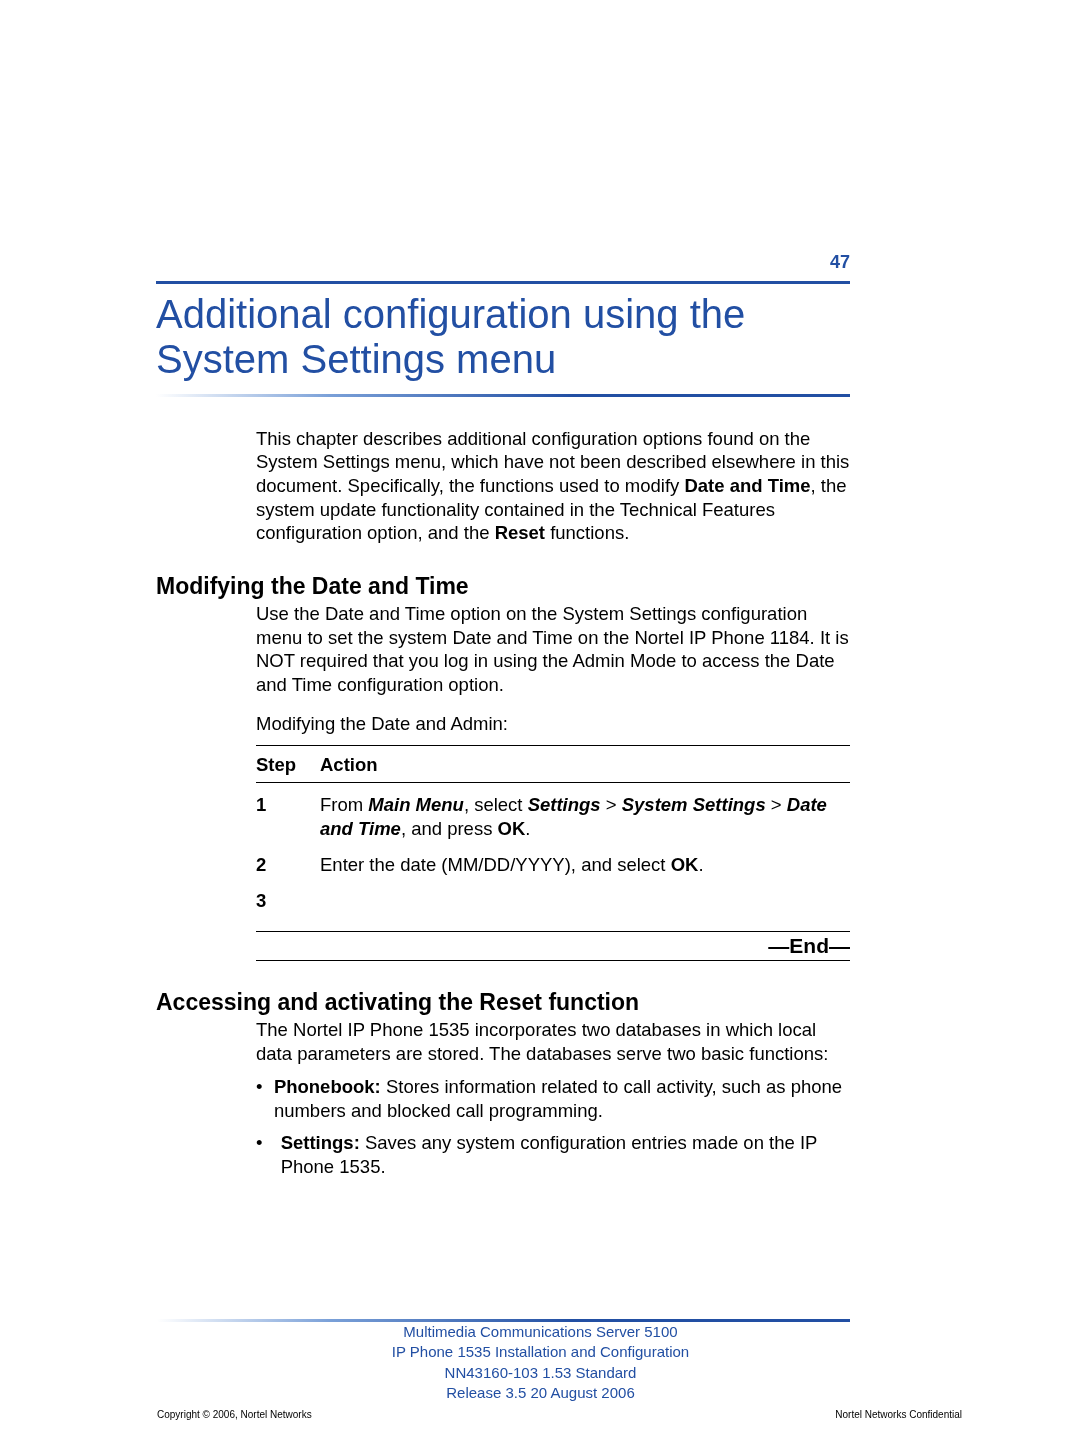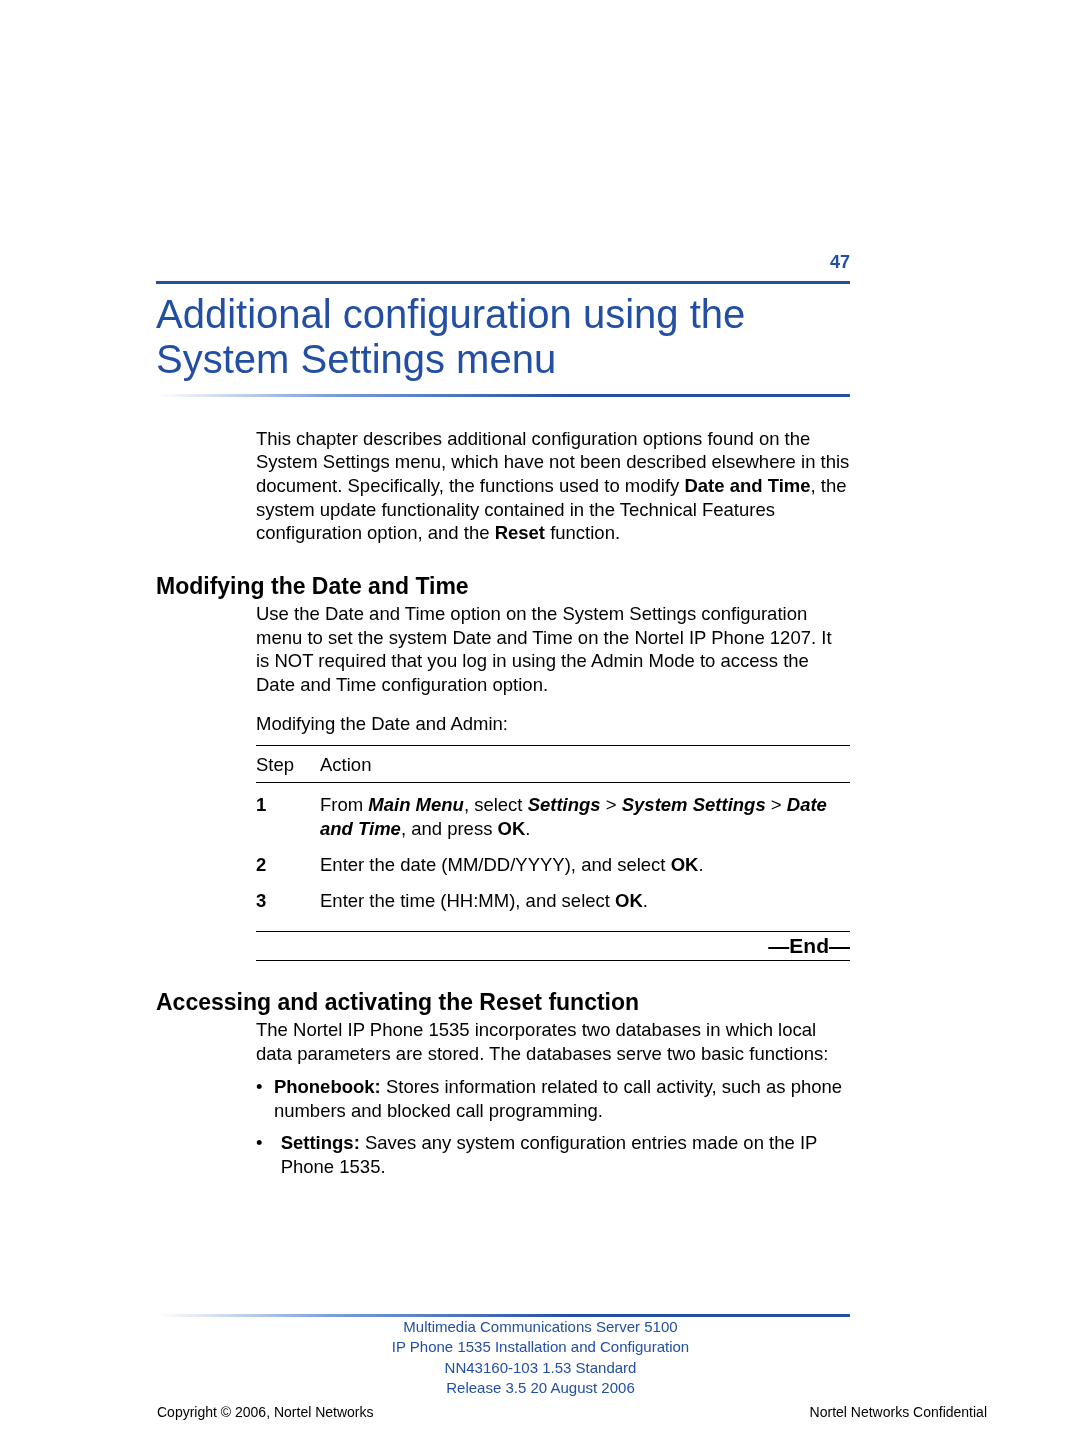--- a/index.html
+++ b/index.html
@@ -9,53 +9,53 @@
   .rule-top{height:3px;background:#224fa3;margin:0 230px 0 156px}
   .rule-grad{height:3px;margin:12px 230px 0 156px;background:linear-gradient(to right,#fff 0%,#7aa0d8 25%,#224fa3 60%,#224fa3 100%)}
   .rule-grad-footer{height:3px;margin:28px 230px 0 156px;background:linear-gradient(to right,#fff 0%,#7aa0d8 25%,#224fa3 60%,#224fa3 100%)}
   h1{color:#224fa3;font-size:40px;font-weight:normal;margin:8px 0 0 156px;padding-right:230px;line-height:1.12}
   .intro{font-size:18.5px;line-height:1.28;margin:30px 0 0 100px}
   h2{font-size:23px;font-weight:bold;margin:28px 0 0 0}
   .sec-body{font-size:18.5px;line-height:1.28;margin:2px 0 0 100px}
   .lead{font-size:18.5px;margin:16px 0 0 100px}
   .proc{margin:10px 0 0 100px}
   .proc-rule{height:1px;background:#000;margin:0 0 4px}
-  .proc-head{display:flex;font-weight:normal;font-size:18.5px;padding:4px 0 6px}
+  .proc-head{display:flex;font-weight:bold;font-size:18.5px;padding:4px 0 6px}
   .proc-head .c1{width:64px}
   .proc-body .row{display:flex;font-size:18.5px;line-height:1.3;padding:6px 0}
   .proc-body .c1{width:64px;font-weight:bold}
   .proc-body .c2{flex:1}
   .end-wrap{margin:12px 0 0 100px}
   .end-rule{height:1px;background:#000}
   .end-label{text-align:right;font-weight:bold;font-size:21px;padding:2px 0}
   .bullets{margin:10px 0 0 100px;font-size:18.5px;line-height:1.3}
   .bullets .bl{display:flex;margin:8px 0}
   .bullets .dot{width:28px}
   .footer{position:absolute;left:1px;right:0;bottom:32px}
   .foot-center{color:#224fa3;font-size:15px;text-align:center;line-height:1.35}
-  .foot-row{display:flex;justify-content:space-between;font-size:14px;color:#000;padding:6px 93px 0 156px}
+  .foot-row{display:flex;justify-content:space-between;font-size:10px;color:#000;padding:6px 118px 0 156px}
   b{font-weight:bold}
   i{font-style:italic}
 </style>
 </head>
 <body>
 
 <div class="page">
   <div class="pagenum">47</div>
   <div class="rule-top"></div>
   <h1>Additional configuration using the System Settings menu</h1>
   <div class="rule-grad"></div>
 
   <div class="content">
     <p class="intro">
-      <span>This chapter describes additional configuration options found on the System Settings menu, which have not been described elsewhere in this document. Specifically, the functions used to modify </span><b>Date and Time</b><span>, the system update functionality contained in the Technical Features configuration option, and the </span><b>Reset</b><span> function.</span>
+      <span>This chapter describes additional configuration options found on the System Settings menu, which have not been described elsewhere in this document. Specifically, the functions used to modify </span><b>Date and Time</b><span>, the system update functionality contained in the Technical Features configuration option, and the </span><b>Reset</b><span> functions.</span>
     </p>
 
     <h2>Modifying the Date and Time</h2>
-    <div class="sec-body">Use the Date and Time option on the System Settings configuration menu to set the system Date and Time on the Nortel IP Phone 1207. It is NOT required that you log in using the Admin Mode to access the Date and Time configuration option.</div>
+    <div class="sec-body">Use the Date and Time option on the System Settings configuration menu to set the system Date and Time on the Nortel IP Phone 1184. It is NOT required that you log in using the Admin Mode to access the Date and Time configuration option.</div>
     <div class="lead">Modifying the Date and Admin:</div>
 
     <div class="proc">
       <div class="proc-rule"></div>
       <div class="proc-head">
         <div class="c1">Step</div>
         <div class="c2">Action</div>
       </div>
       <div class="proc-rule"></div>
       <div class="proc-body">
@@ -64,21 +64,20 @@
           <div class="c2">
             <span>From </span><b><i>Main Menu</i></b><span>, select </span><b><i>Settings</i></b><span> &gt; </span><b><i>System Settings</i></b><span> &gt; </span><b><i>Date and Time</i></b><span>, and press </span><b>OK</b><span>.</span>
           </div>
         </div>
         <div class="row">
           <div class="c1">2</div>
           <div class="c2"><span>Enter the date (MM/DD/YYYY), and select </span><b>OK</b><span>.</span></div>
         </div>
         <div class="row">
           <div class="c1">3</div>
-          <div class="c2"><span>Enter the time (HH:MM), and select </span><b>OK</b><span>.</span></div>
         </div>
       </div>
     </div>
 
     <div class="end-wrap">
       <div class="end-rule"></div>
       <div class="end-label">—End—</div>
       <div class="end-rule"></div>
     </div>
 

